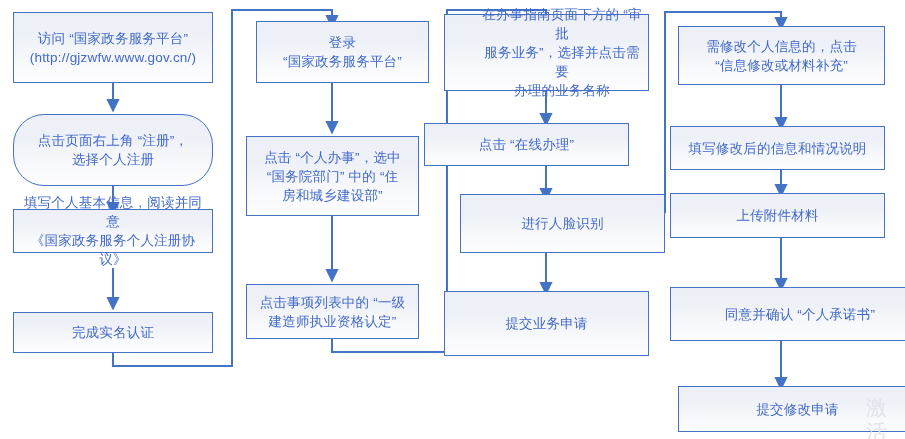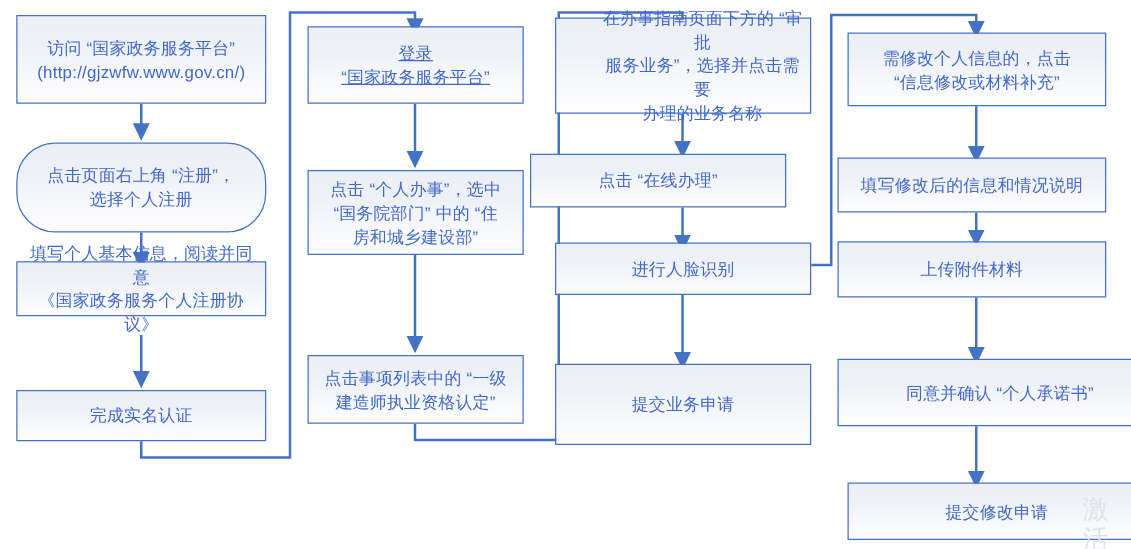--- a/index.html
+++ b/index.html
@@ -90,33 +90,33 @@
   </svg>
 
   <div class="node" style="left:13px; top:12px; width:200px; height:71px;">访问 “国家政务服务平台”
 (http://gjzwfw.www.gov.cn/)</div>
   <div class="node" style="left:13px; top:114px; width:200px; height:72px;border-radius:31px;">点击页面右上角 “注册”，
 选择个人注册</div>
   <div class="node" style="left:13px; top:209px; width:200px; height:44px;">填写个人基本信息，阅读并同意
 《国家政务服务个人注册协议》</div>
   <div class="node" style="left:13px; top:312px; width:200px; height:41px;">完成实名认证</div>
 
-  <div class="node" style="left:246px; top:21px; width:173px; height:62px;text-decoration:underline;">登录
+  <div class="node" style="left:256px; top:21px; width:173px; height:62px;">登录
 “国家政务服务平台”</div>
-  <div class="node" style="left:246px; top:136px; width:173px; height:68px;">点击 “个人办事”，选中
+  <div class="node" style="left:246px; top:136px; width:173px; height:80px;">点击 “个人办事”，选中
 “国务院部门” 中的 “住
 房和城乡建设部”</div>
   <div class="node" style="left:246px; top:284px; width:173px; height:55px;">点击事项列表中的 “一级
 建造师执业资格认定”</div>
 
   <div class="node" style="left:444px; top:14px; width:205px; height:77px;padding-left:37px;">在办事指南页面下方的 “审批
 服务业务”，选择并点击需要
 办理的业务名称</div>
   <div class="node" style="left:424px; top:123px; width:205px; height:43px;">点击 “在线办理”</div>
-  <div class="node" style="left:444px; top:194px; width:205px; height:42px;">进行人脸识别</div>
+  <div class="node" style="left:460px; top:194px; width:205px; height:59px;">进行人脸识别</div>
   <div class="node" style="left:444px; top:291px; width:205px; height:65px;">提交业务申请</div>
 
   <div class="node" style="left:678px; top:26px; width:207px; height:59px;">需修改个人信息的，点击
 “信息修改或材料补充”</div>
   <div class="node" style="left:670px; top:126px; width:215px; height:44px;">填写修改后的信息和情况说明</div>
   <div class="node" style="left:670px; top:193px; width:215px; height:45px;">上传附件材料</div>
   <div class="node" style="left:670px; top:287px; width:260px; height:54px;">同意并确认 “个人承诺书”</div>
   <div class="node" style="left:678px; top:386px; width:239px; height:46px;">提交修改申请</div>
 
   <div class="watermark" style="left:866px; top:396px;">激活

